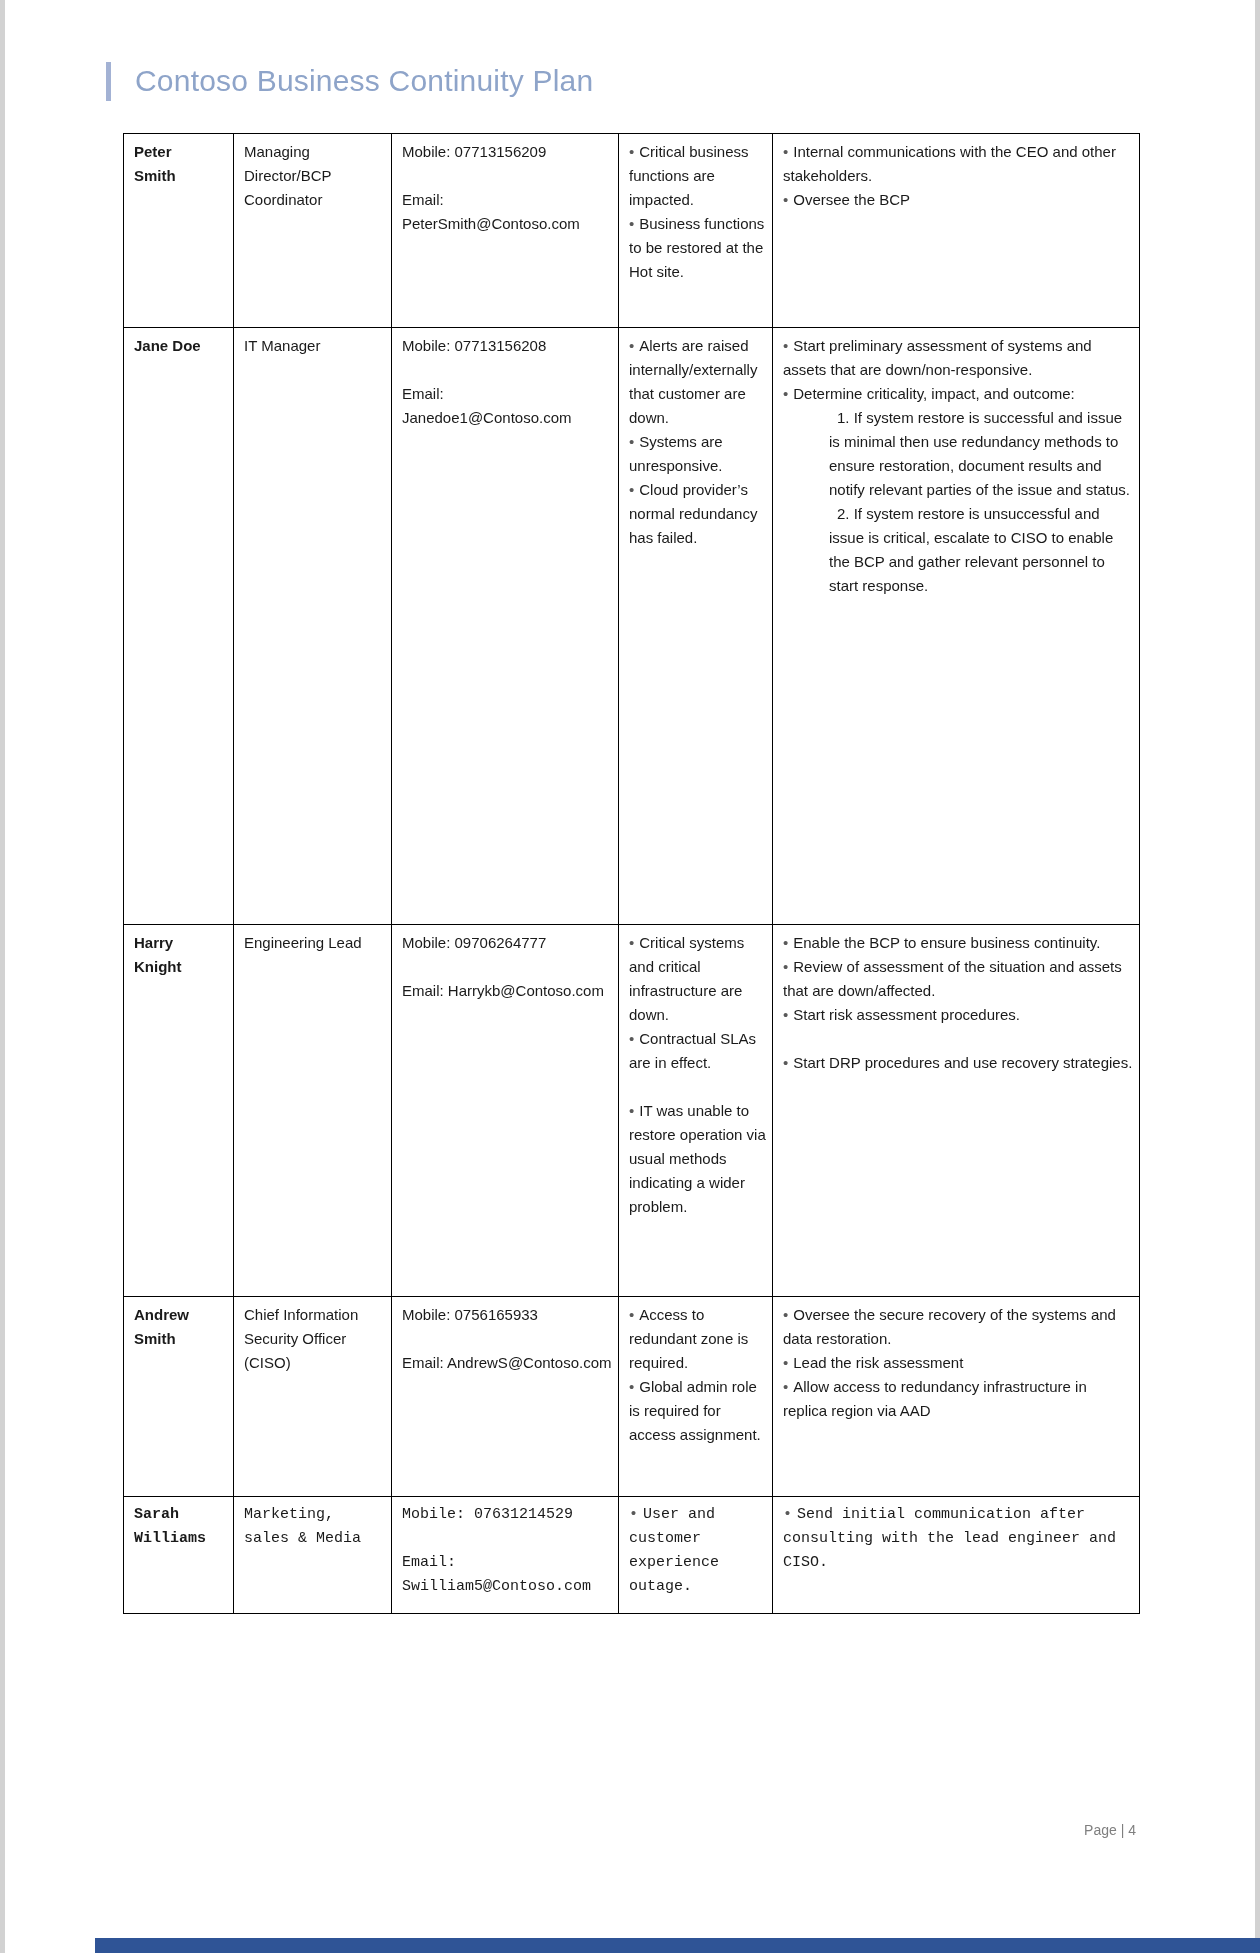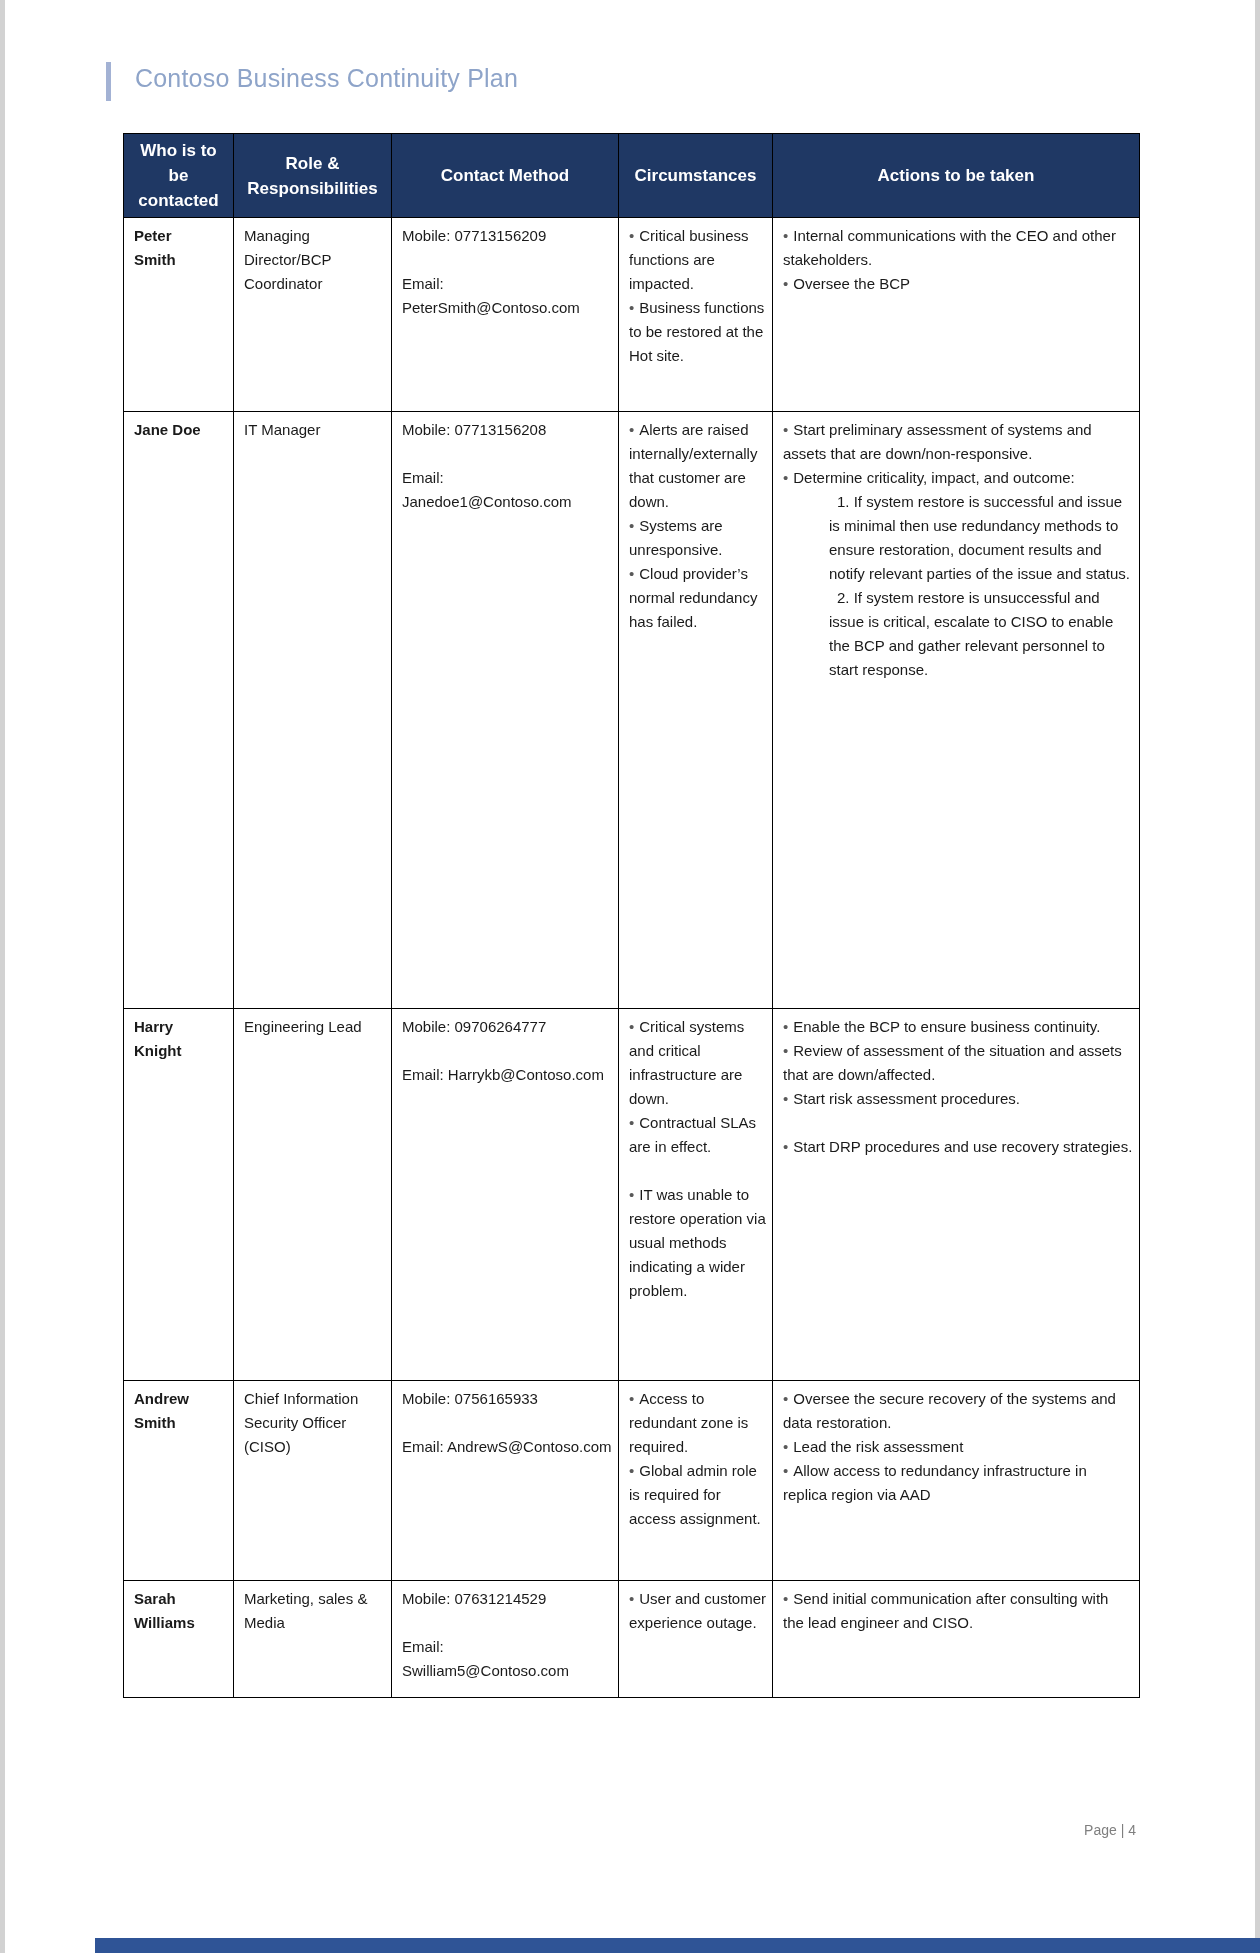--- a/index.html
+++ b/index.html
@@ -14,21 +14,21 @@
   .edge{position:absolute;top:0;bottom:0;width:5px;background:#d2d2d2;}
   .edge.left{left:0;}
   .edge.right{right:0;}
 
   .title-accent{
     position:absolute;left:106px;top:62px;width:5px;height:39px;
     background:#a3b2d4;
   }
   .doc-title{
     position:absolute;left:135px;top:64px;
-    font-size:25px;font-weight:400;letter-spacing:.2px;
+    font-size:30px;font-weight:400;letter-spacing:.2px;
     color:#8ea4c9;
   }
 
   table.bcp{
     position:absolute;left:123px;top:133px;
     width:1016px;
     border-collapse:collapse;
     table-layout:fixed;
     font-size:15px;line-height:24px;
   }
@@ -43,21 +43,21 @@
     background:#1f3864;color:#ffffff;
     font-size:17px;font-weight:bold;line-height:25px;
     vertical-align:middle;text-align:center;
     padding:4px 6px;
   }
   .hrow{height:74px;}
   .r0{height:194px;}
   .r1{height:597px;}
   .r2{height:372px;}
   .r3{height:200px;margin-top:27px;}
-  .r4{height:117px;}
+  .r4{height:117px;font-family:Liberation Mono, monospace;}
 
   .para{min-height:24px;}
   .para.ind{text-indent:8px;margin-left:46px;}
   .bullet{color:#595959;margin-right:5px;}
   td.col-name .txt{font-weight:bold;}
 
   .page-number{
     position:absolute;top:1822px;right:124px;
     font-size:14px;color:#7f7f7f;
   }
@@ -78,27 +78,20 @@
 
   <table class="bcp">
     <colgroup>
       <col style="width:110px">
       <col style="width:158px">
       <col style="width:227px">
       <col style="width:154px">
       <col style="width:367px">
     </colgroup>
     <tbody>
-        <tr class="hrow">
-      <th>Who is to be contacted</th>
-      <th>Role &amp; Responsibilities</th>
-      <th>Contact Method</th>
-      <th>Circumstances</th>
-      <th>Actions to be taken</th>
-    </tr>
     <tr class="r0">
       <td class="col-name">
             <div class="para"><span class="txt">Peter</span></div>
             <div class="para"><span class="txt">Smith</span></div>
           </td>
       <td>Managing Director/BCP Coordinator</td>
       <td>
             <div class="para"><span class="txt">Mobile: 07713156209</span></div>
             <div class="para"><span class="txt"></span></div>
             <div class="para"><span class="txt">Email: PeterSmith@Contoso.com</span></div>

